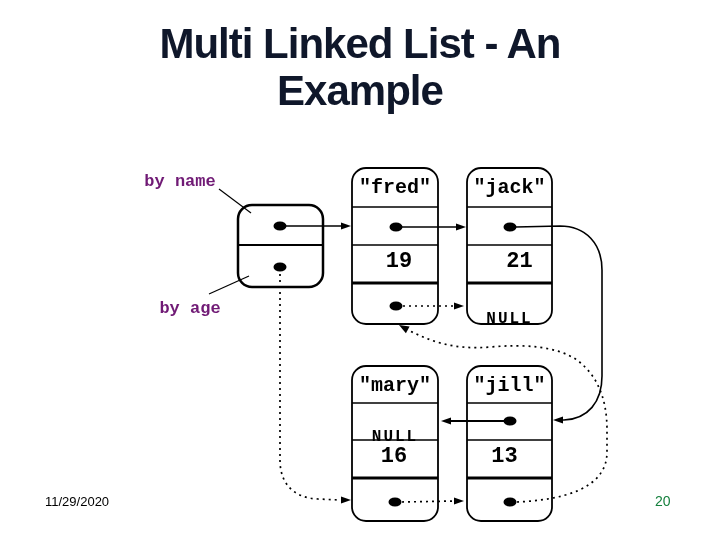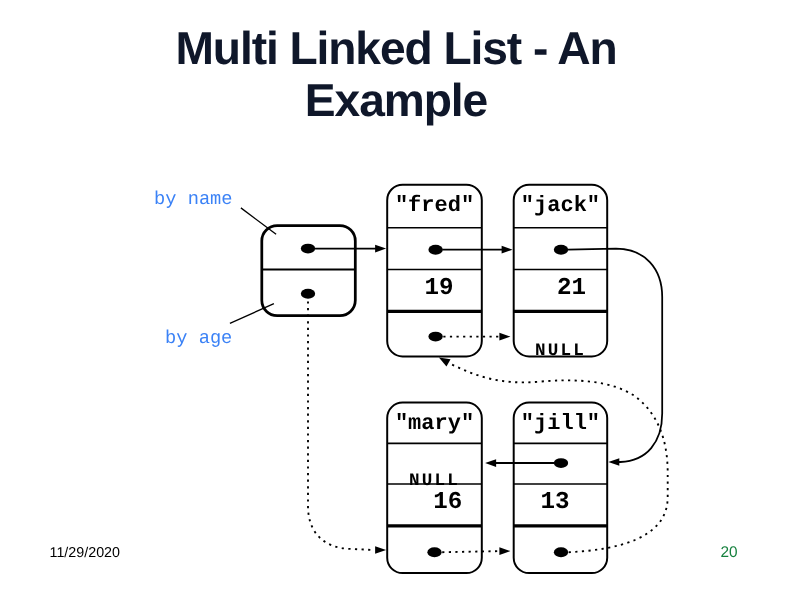--- a/index.html
+++ b/index.html
@@ -1,22 +1,22 @@
 <!DOCTYPE html>
 <html><head>
 <meta charset="utf-8">
 <style>
   html,body{margin:0;padding:0;background:#fff;}
   .slide{position:relative;width:720px;height:540px;background:#ffffff;overflow:hidden;
          font-family:"Liberation Sans",sans-serif;}
   .title{position:absolute;left:110px;top:20px;width:500px;text-align:center;
          font-family:"Liberation Sans",sans-serif;font-weight:bold;font-size:42px;
          line-height:47px;color:#0f172a;letter-spacing:-1px;}
-  .dlabel{position:absolute;font-family:"Liberation Mono",monospace;font-weight:normal;
-          font-size:17px;line-height:20px;color:#3b82f6;text-align:left;}
+  .dlabel{position:absolute;font-family:"Liberation Mono",monospace;font-weight:bold;
+          font-size:17px;line-height:20px;color:#701a75;text-align:center;}
   .ntext{position:absolute;font-family:"Liberation Mono",monospace;font-weight:bold;
          color:#000;text-align:center;}
   .nname{font-size:20px;line-height:22px;}
   .nage{font-size:22px;line-height:24px;}
   .nnull{font-size:16px;line-height:16px;letter-spacing:2px;margin-top:16px;}
   .footer-date{position:absolute;left:45px;top:494px;font-size:13px;line-height:16px;color:#000000;}
   .footer-page{position:absolute;left:655px;top:493px;width:40px;font-size:14px;line-height:16px;color:#15803d;}
   svg.diagram{position:absolute;left:0;top:0;}
   .box{fill:none;stroke:#000;}
   .ink{stroke:#000;fill:none;}
@@ -97,21 +97,21 @@
 
   <div class="ntext nname" style="left:352px;top:177px;width:86px;">"fred"</div>
   <div class="ntext nage" style="left:352px;top:250px;width:94px;">19</div>
 
   <div class="ntext nname" style="left:467px;top:177px;width:85px;">"jack"</div>
   <div class="ntext nage" style="left:467px;top:250px;width:105px;">21</div>
   <div class="ntext nnull" style="left:467px;top:295px;width:85px;">NULL</div>
 
   <div class="ntext nname" style="left:352px;top:375px;width:86px;">"mary"</div>
   <div class="ntext nnull" style="left:352px;top:413px;width:86px;">NULL</div>
-  <div class="ntext nage" style="left:364px;top:445px;width:86px;">16</div>
+  <div class="ntext nage" style="left:351px;top:445px;width:86px;">16</div>
 
   <div class="ntext nname" style="left:467px;top:375px;width:85px;">"jill"</div>
   <div class="ntext nage" style="left:467px;top:445px;width:75px;">13</div>
 
   <div class="footer-date">11/29/2020</div>
   <div class="footer-page">20</div>
 
 </div>
 
 </body></html>

